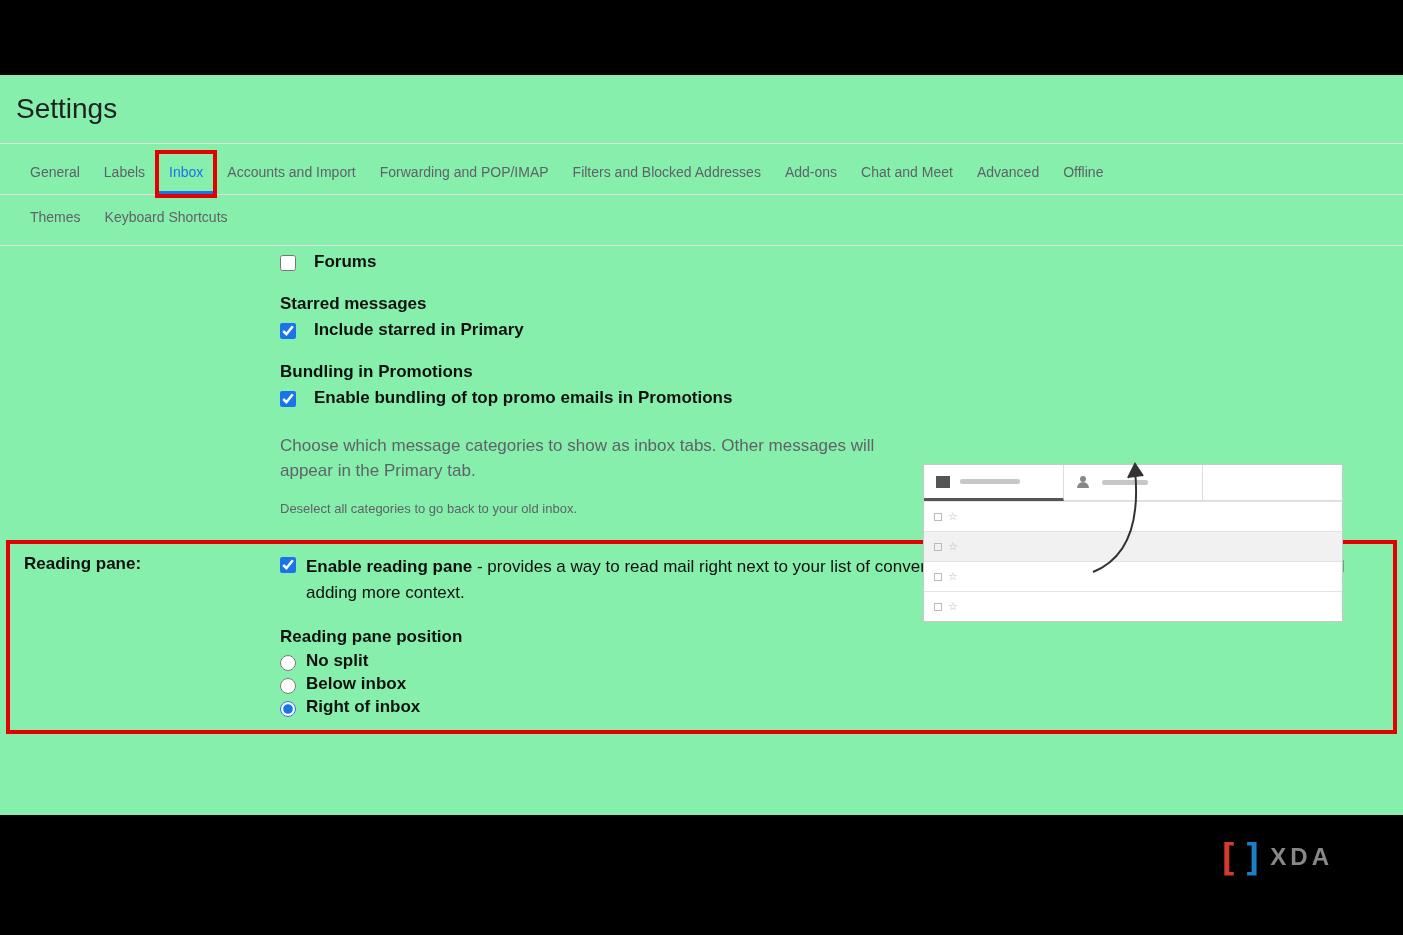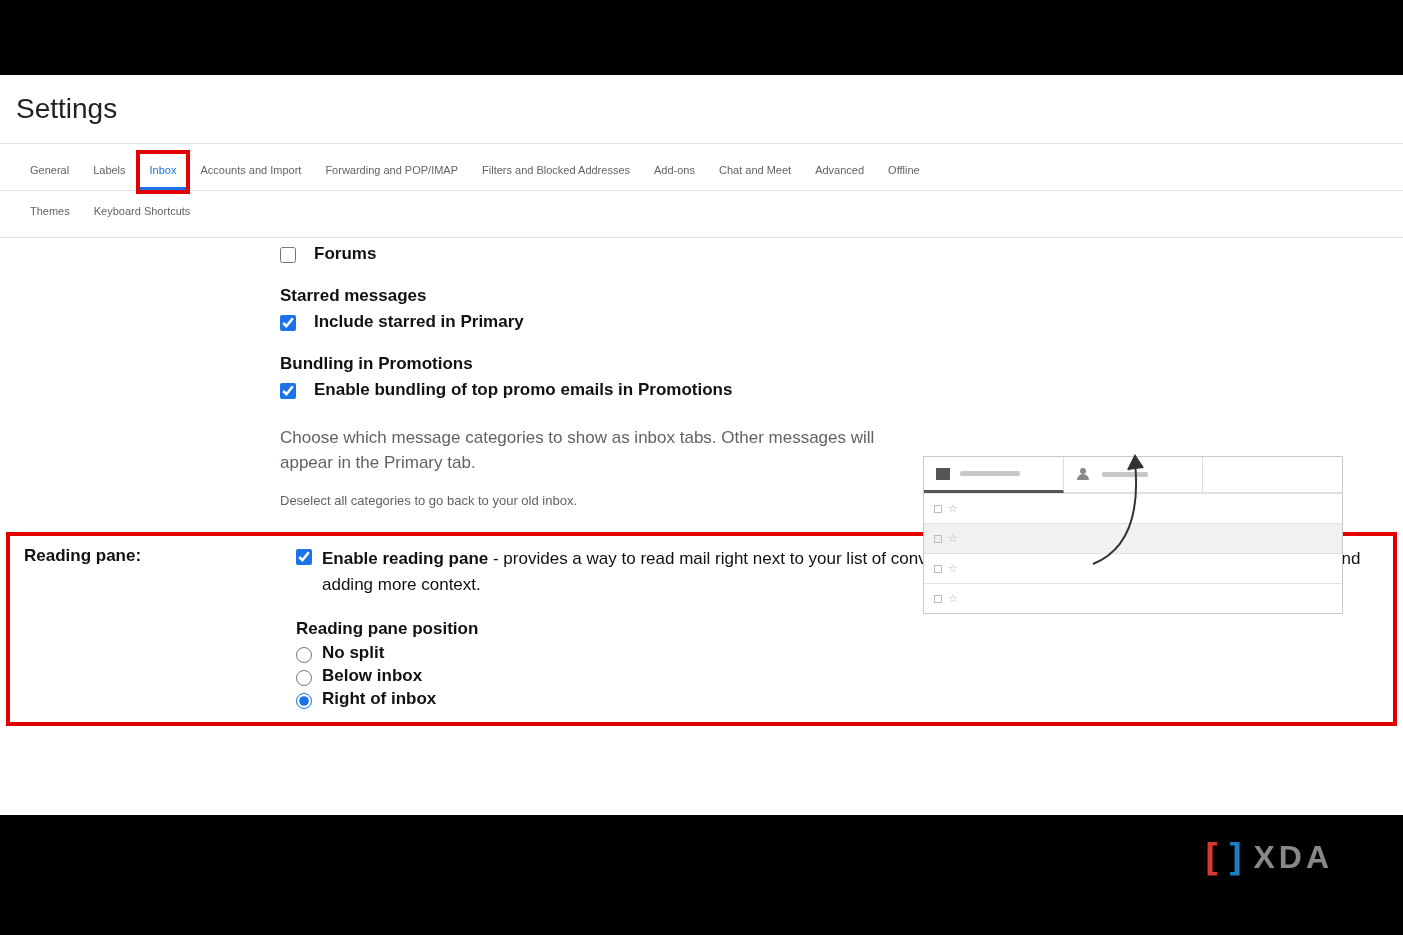--- a/index.html
+++ b/index.html
@@ -1,25 +1,25 @@
 <!DOCTYPE html>
 <html><head>
 <meta charset="utf-8">
 <style>
   * { box-sizing: border-box; margin: 0; padding: 0; }
   body { font-family: Arial, Helvetica, sans-serif; background: #000; width: 1403px; height: 935px; overflow: hidden; }
   .letterbox-top { height: 75px; background: #000; }
-  .content { background: #ffffff; height: 740px; position: relative; }
+  .content { background: #86efac; height: 740px; position: relative; }
   .letterbox-bottom { height: 120px; background: #000; position: relative; }
   
   .page-title { font-size: 28px; font-weight: 400; color: #202124; padding: 18px 0 18px 16px; font-family: 'Google Sans', Arial, sans-serif; }
   .title-divider { border-bottom: 1px solid #e0e0e0; }
   
   .tabs { padding: 10px 16px 0 20px; border-bottom: 1px solid #e0e0e0; display: flex; flex-wrap: wrap; gap: 0; align-items: center; }
-  .tab { padding: 10px 10px 14px 10px; color: #5f6368; font-size: 11px; cursor: pointer; white-space: nowrap; margin-right: 4px; }
+  .tab { padding: 10px 10px 14px 10px; color: #5f6368; font-size: 14px; cursor: pointer; white-space: nowrap; margin-right: 4px; }
   .tab.active { color: #1a73e8; border-bottom: 3px solid #1a73e8; padding-bottom: 11px; }
   .tab.highlighted { outline: 4px solid #e20000; }
   .tabs-row2 { padding: 8px 16px 14px 20px; border-bottom: 1px solid #e0e0e0; display: flex; gap: 0; }
   .tabs-row2 .tab { padding: 6px 10px; }
   
   .settings-body { padding: 0 16px 0 280px; position: relative; }
   .section { margin-top: 6px; }
   .opt-row { display: flex; align-items: flex-start; gap: 18px; margin: 4px 0; }
   .cb { accent-color: #1a73e8; width: 16px; height: 16px; margin-top: 3px; flex-shrink: 0; }
   .rb { accent-color: #1a73e8; width: 16px; height: 16px; margin-top: 3px; flex-shrink: 0; }
@@ -39,35 +39,35 @@
   .pv-icon.people::before { content:""; position:absolute; width:6px; height:6px; border-radius:50%; background:#888; left:4px; top:-1px;}
   .pv-icon.people::after { content:""; position:absolute; width:12px; height:6px; border-radius:6px 6px 0 0; background:#888; left:1px; top:5px;}
   .pv-bar { height: 5px; background: #c7c7c7; border-radius: 2px; width: 60px; }
   .pv-bar.short { width: 46px; }
   .preview-row { height: 30px; border-top: 1px solid #e3e3e3; display: flex; align-items: center; padding: 0 10px; gap: 6px; }
   .preview-row:nth-child(3) { background: #f1f1f1; }
   .pv-chk { width: 8px; height: 8px; border: 1px solid #bbb; }
   .pv-star { color: #bbb; font-size: 11px; }
   .arrow-svg { position: absolute; right: 230px; top: 200px; pointer-events: none; }
   
-  .reading-pane-section { border: 4px solid #e20000; margin: 24px 6px 14px 6px; padding: 10px 26px 10px 14px; display: flex; align-items: flex-start; gap: 16px; }
+  .reading-pane-section { border: 4px solid #e20000; margin: 24px 6px 14px 6px; padding: 10px 26px 10px 14px; display: flex; align-items: flex-start; gap: 0; }
   .rp-label { width: 256px; font-size: 17px; font-weight: 700; color: #111; flex-shrink: 0; }
   .rp-content { flex: 1; }
   .rp-enable-row { display: flex; align-items: flex-start; gap: 10px; }
   .rp-text { font-size: 17px; color: #111; line-height: 1.5; }
   .rp-text .bold { font-weight: 700; }
   .rp-text .plain { font-weight: 400; color: #111; }
   .rp-pos-heading { font-size: 17px; font-weight: 700; color: #111; margin-top: 22px; margin-bottom: 4px; }
   .rp-opt { display: flex; align-items: center; gap: 10px; margin: 3px 0; }
   .rp-opt-label { font-size: 17px; font-weight: 700; color: #111; }
   
   .xda-logo { position: absolute; right: 70px; bottom: 56px; display: flex; align-items: center; gap: 2px; }
   .xda-bracket-l { color: #d43a2f; font-size: 38px; font-weight: bold; font-family: monospace; }
   .xda-bracket-r { color: #1a7fc4; font-size: 38px; font-weight: bold; font-family: monospace; }
-  .xda-text { color: #888; font-size: 32px; font-weight: 700; letter-spacing: 4px; font-family: Arial, sans-serif; margin-left: 4px; text-align: right;}
+  .xda-text { color: #888; font-size: 24px; font-weight: 700; letter-spacing: 4px; font-family: Arial, sans-serif; margin-left: 4px; text-align: right;}
 </style>
 </head>
 <body>
 
 <div class="letterbox-top"></div>
 <div class="content">
   <div class="page-title">Settings</div>
   <div class="title-divider"></div>
 
   <div class="tabs">

